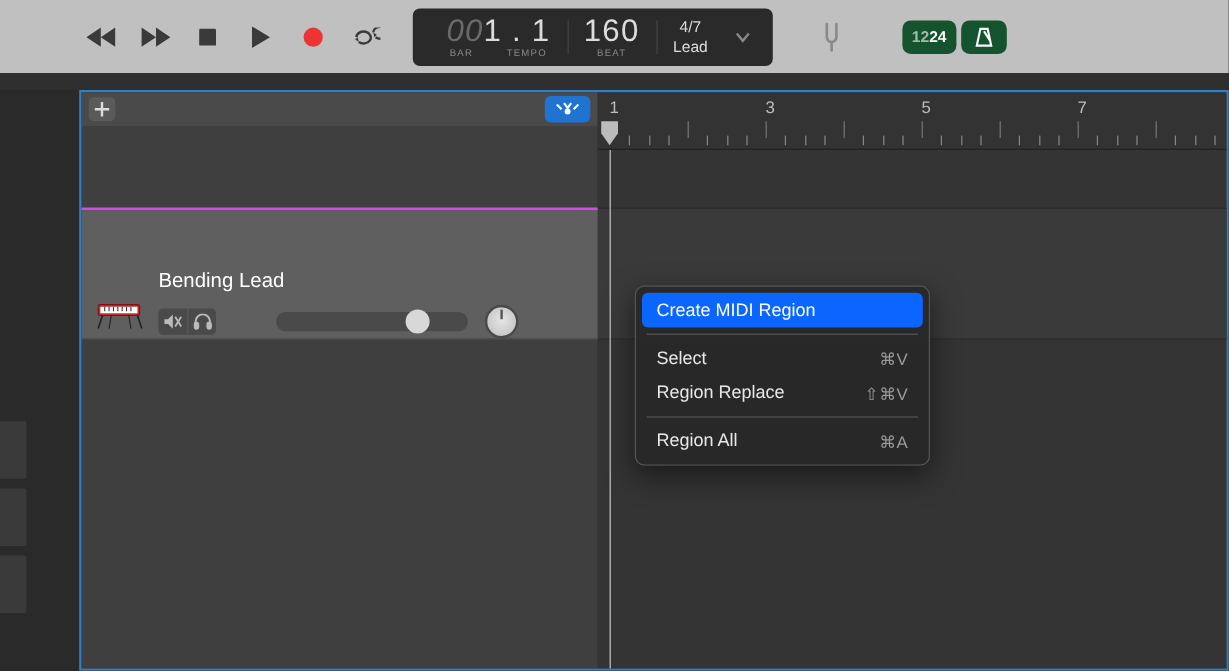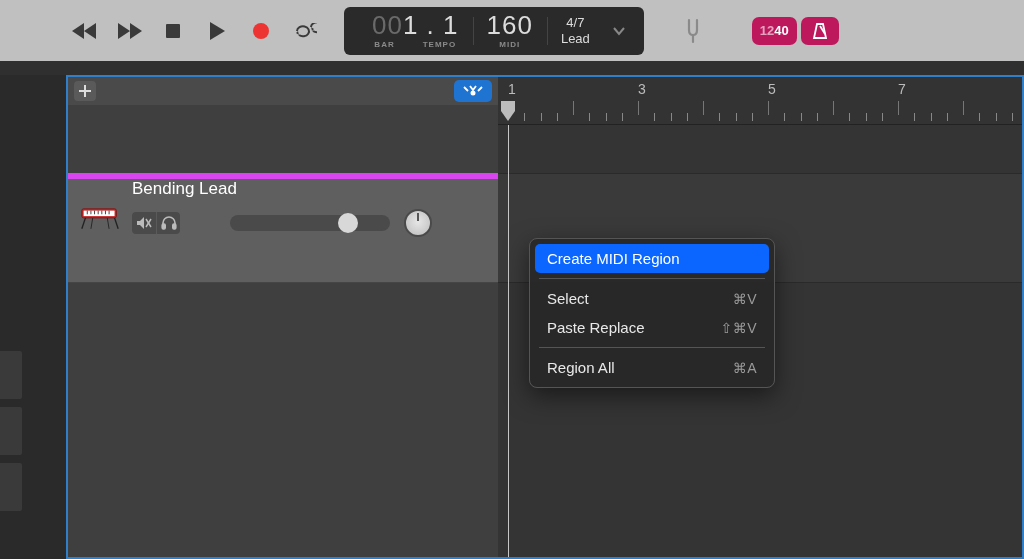--- a/index.html
+++ b/index.html
@@ -41,30 +41,30 @@
     justify-content: center;
     padding: 0 14px;
     position: relative;
   }
   .lcd-cell + .lcd-cell::before {
     content:"";
     position:absolute; left:0; top:6px; bottom:6px;
     width:1px; background:#444;
   }
   .lcd-main { font-size: 26px; font-weight: 300; letter-spacing: 1px; line-height: 1; }
-  .lcd-sub { font-size: 8px; letter-spacing: 1px; color: #8a8a8a; margin-top: 2px; font-weight: bold; }
-  .lcd-dim { color: #6a6a6a; }
+  .lcd-sub { font-size: 8px; letter-spacing: 1px; color: #8a8a8a; margin-top: 2px; }
+  .lcd-dim { color: #6a6a6a; font-style: italic; }
   .lcd-sig { font-size: 13px; line-height: 1.2; text-align:center; }
   .lcd-chevron { color:#888; padding:0 8px; display:flex; align-items:center; }
   
   .tuning-fork { margin-left: 20px; color:#8a8a8a; width:30px; display:flex; justify-content:center; }
   
   .pill-group { margin-left: 30px; display:flex; gap:4px; }
   .purple-pill {
-    background:#be185d;
+    background:#14532d;
     color:#fff;
     border-radius:7px;
     height:28px;
     padding:0 8px;
     display:flex;
     align-items:center;
     justify-content:center;
     font-size:13px;
     font-weight:600;
     min-width:38px;
@@ -144,24 +144,24 @@
   }
   
   .tracks-area {
     position:absolute; left:0; right:0; top:48px; bottom:0;
   }
   .track-row {
     position:absolute; left:0; width:430px;
     top:48px; 
     height:110px;
     background:#5f5f5f;
-    border-top:6px solid #d946ef;
+    border-top:2px solid #d946ef;
     border-bottom:1px solid #454545;
     display:flex;
-    align-items:flex-start;
+    align-items:flex-end;
     padding:0 12px;
     gap:12px;
   }
   .track-icon { width:40px; height:40px; display:flex; align-items:center; justify-content:center; margin-top:18px;}
   .track-body { flex:1; display:flex; flex-direction:column; gap:10px; }
   .track-name { color:#fff; font-size:17px; font-weight:500; }
   .track-controls { display:flex; align-items:center; gap:10px; }
   .mini-btns { display:flex; background:#4a4a4a; border-radius:4px; }
   .mini-btn { width:24px; height:22px; display:flex; align-items:center; justify-content:center; color:#bbb; }
   .mini-btn + .mini-btn { border-left:1px solid #5a5a5a; }
@@ -266,21 +266,21 @@
   <div class="lcd">
     <div class="lcd-cell">
       <div class="lcd-main"><span class="lcd-dim">00</span><span>1 . 1</span></div>
       <div style="display:flex; gap:28px;">
         <span class="lcd-sub">BAR</span>
         <span class="lcd-sub">TEMPO</span>
       </div>
     </div>
     <div class="lcd-cell">
       <div class="lcd-main">160</div>
-      <div class="lcd-sub">MIDI</div>
+      <div class="lcd-sub">BEAT</div>
     </div>
     <div class="lcd-cell">
       <div class="lcd-sig">4/7</div>
       <div class="lcd-sig">Lead</div>
     </div>
     <div class="lcd-chevron">
       <svg width="14" height="10" viewBox="0 0 14 10">
           <path d="M2 2 L7 8 L12 2" stroke="currentColor" stroke-width="2" fill="none"></path>
         </svg>
     </div>
@@ -289,21 +289,21 @@
   <div class="tuning-fork">
     <svg width="22" height="26" viewBox="0 0 22 26" stroke="currentColor" stroke-width="2.2" fill="none" stroke-linecap="round">
       <path d="M7 2 L7 12 Q7 17 11 17 Q15 17 15 12 L15 2"></path>
         <path d="M11 17 L11 24"></path>
     </svg>
   </div>
 
   <div class="pill-group">
     <div class="purple-pill">
       <span style="opacity:.6">12</span>
-        <span>40</span>
+        <span>24</span>
     </div>
     <div class="purple-pill">
       <svg width="18" height="18" viewBox="0 0 18 18" stroke="#fff" stroke-width="1.8" fill="none">
         <path d="M6 2 L12 2 L15 16 L3 16 Z"></path>
           <path d="M9 4 L14 12"></path>
       </svg>
     </div>
   </div>
 </div>
 
@@ -444,21 +444,21 @@
   <div class="context-menu">
     <div class="menu-item selected">
       <span>Create MIDI Region</span>
     </div>
     <div class="menu-sep"></div>
     <div class="menu-item">
       <span>Select</span>
       <span class="menu-shortcut">⌘V</span>
     </div>
     <div class="menu-item">
-      <span>Paste Replace</span>
+      <span>Region Replace</span>
       <span class="menu-shortcut">⇧⌘V</span>
     </div>
     <div class="menu-sep"></div>
     <div class="menu-item">
       <span>Region All</span>
       <span class="menu-shortcut">⌘A</span>
     </div>
   </div>
 
 </div>

